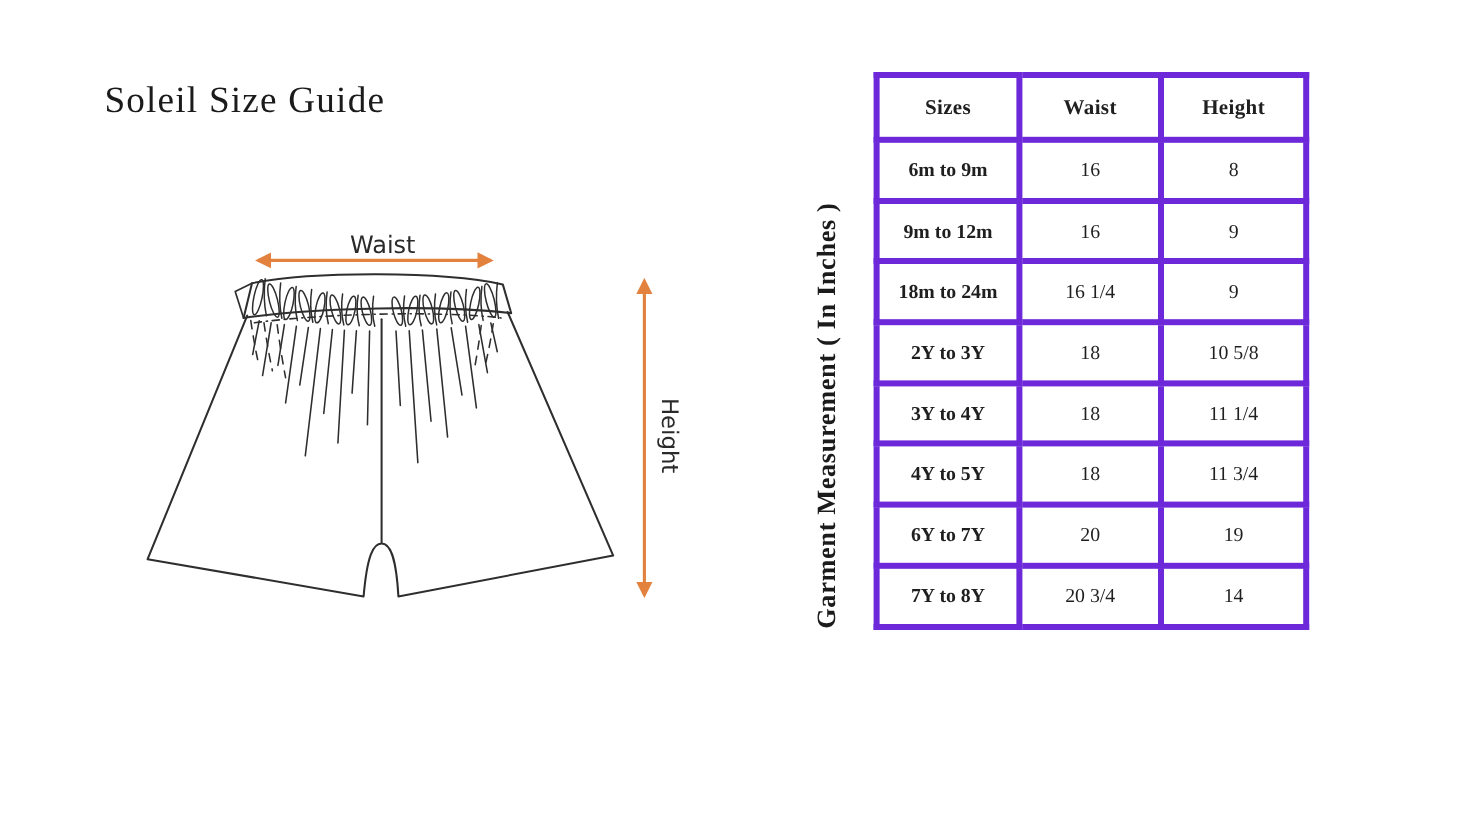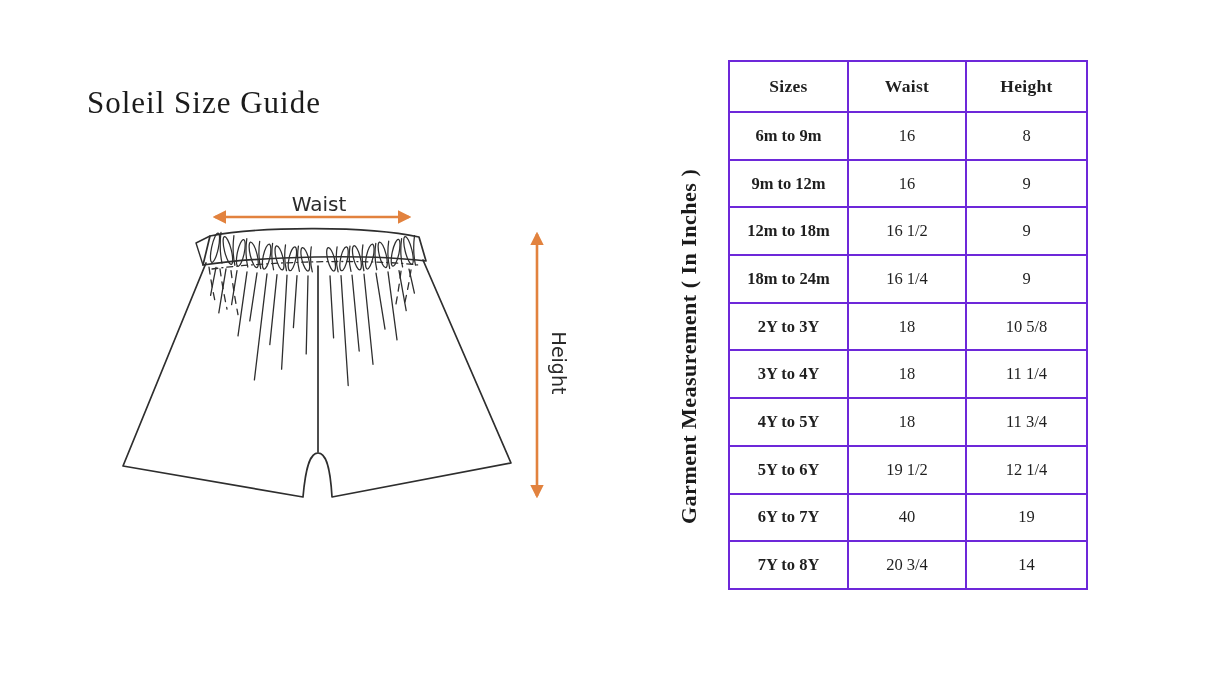--- a/index.html
+++ b/index.html
@@ -2,21 +2,21 @@
 <html><head>
 <meta charset="utf-8">
 <style>
   html,body{margin:0;padding:0;}
   body{
     width:1214px;height:683px;position:relative;overflow:hidden;
     background:#ffffff;
     font-family:"Liberation Serif", serif;
   }
   .page-title{
-    position:absolute;left:87px;top:85px;
+    position:absolute;left:87px;top:65px;
     font-size:31px;color:#1b1b1b;letter-spacing:1px;
     font-family:"Liberation Serif", serif;
   }
   .diagram-svg{
     position:absolute;left:0;top:0;width:1214px;height:683px;
   }
   .vcaption{
     position:absolute;left:676px;top:148px;height:396px;width:42px;
     writing-mode:vertical-rl;transform:rotate(180deg);
     text-align:center;
@@ -25,21 +25,21 @@
     letter-spacing:0.5px;
     white-space:nowrap;
   }
   .table-wrap{
     position:absolute;left:728px;top:60px;
   }
   table.size-table{
     border-collapse:collapse;table-layout:fixed;background:#ffffff;
   }
   .size-table th,.size-table td{
-    border:2px solid #6d28d9;
+    border:5px solid #6d28d9;
     text-align:center;vertical-align:middle;
     color:#1f1f1f;padding:0;
     font-family:"Liberation Serif", serif;
   }
   .size-table thead th{
     height:49px;font-size:17.5px;font-weight:bold;letter-spacing:0.3px;
   }
   .size-table tbody td{
     height:45.7px;font-size:16.5px;
   }
@@ -161,52 +161,42 @@
     <td class="c-size">6m to 9m</td>
     <td>16</td>
     <td>8</td>
   </tr>
         <tr>
     <td class="c-size">9m to 12m</td>
     <td>16</td>
     <td>9</td>
   </tr>
         <tr>
-    <td class="c-size">12m to 18m</td>
-    <td>16 1/2</td>
-    <td>9</td>
-  </tr>
-        <tr>
     <td class="c-size">18m to 24m</td>
     <td>16 1/4</td>
     <td>9</td>
   </tr>
         <tr>
     <td class="c-size">2Y to 3Y</td>
     <td>18</td>
     <td>10 5/8</td>
   </tr>
         <tr>
     <td class="c-size">3Y to 4Y</td>
     <td>18</td>
     <td>11 1/4</td>
   </tr>
         <tr>
     <td class="c-size">4Y to 5Y</td>
     <td>18</td>
     <td>11 3/4</td>
   </tr>
         <tr>
-    <td class="c-size">5Y to 6Y</td>
-    <td>19 1/2</td>
-    <td>12 1/4</td>
-  </tr>
-        <tr>
     <td class="c-size">6Y to 7Y</td>
-    <td>40</td>
+    <td>20</td>
     <td>19</td>
   </tr>
         <tr>
     <td class="c-size">7Y to 8Y</td>
     <td>20 3/4</td>
     <td>14</td>
   </tr>
       </tbody>
   </table>
 </div>

